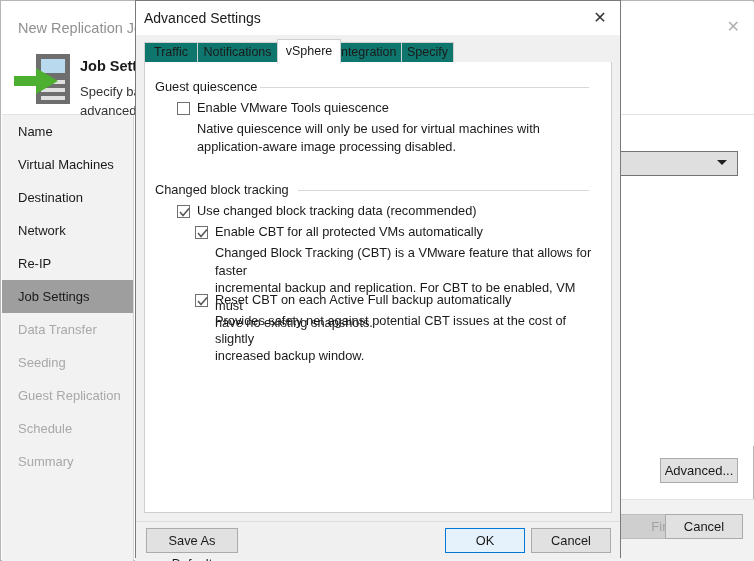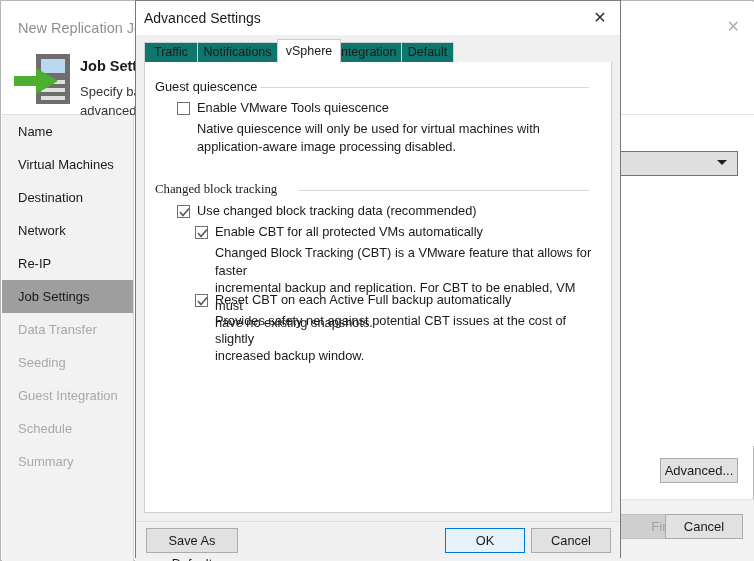--- a/index.html
+++ b/index.html
@@ -273,21 +273,21 @@
 
     <div class="wizard-sidebar" id="sidebar">
         <div class="side-item">Name</div>
         <div class="side-item">Virtual Machines</div>
         <div class="side-item">Destination</div>
         <div class="side-item">Network</div>
         <div class="side-item">Re-IP</div>
         <div class="side-item selected">Job Settings</div>
         <div class="side-item disabled">Data Transfer</div>
         <div class="side-item disabled">Seeding</div>
-        <div class="side-item disabled">Guest Integration</div>
+        <div class="side-item disabled">Guest Replication</div>
         <div class="side-item disabled">Schedule</div>
         <div class="side-item disabled">Summary</div>
       </div>
     <div class="wz-sidefiller"></div>
 
     <div class="wizard-content">
       <div class="wz-dropdown">
         <div class="wz-caret"></div>
       </div>
       <div class="wz-adv-btn">Advanced...</div>
@@ -305,35 +305,35 @@
       <div class="modal-title">Advanced Settings</div>
       <div class="modal-close">✕</div>
     </div>
 
     <div class="modal-body">
       <div class="tabstrip" id="tabstrip">
           <div class="tab" style="left: 0px; width: 54px;">Traffic</div>
           <div class="tab" style="left: 53px; width: 81px;">Notifications</div>
           <div class="tab active" style="left: 133px; width: 64px;">vSphere</div>
           <div class="tab" style="left: 188px; width: 70px;">Integration</div>
-          <div class="tab" style="left: 257px; width: 53px;">Default</div>
+          <div class="tab" style="left: 257px; width: 53px;">Specify</div>
         </div>
       <div class="tabline"></div>
       <div class="tabpanel" id="tabpanel">
           <div class="group-head" style="left: 10px; top: 17px;">Guest quiescence</div>
           <div class="group-rule" style="top: 25px; left: 114.8px; width: 329.2px;"></div>
           <div class="cbrow" style="left: 32px; top: 40px;">
             <div class="cbox"></div>
             <div class="cblabel">Enable VMware Tools quiescence</div>
           </div>
           <div class="desc" style="left: 52px; top: 58px; width: 406px;">
             <div>Native quiescence will only be used for virtual machines with</div>
             <div>application-aware image processing disabled.</div>
           </div>
-          <div class="group-head" style="left: 10px; top: 120px; font-family: Liberation Serif, serif;">Changed block tracking</div>
+          <div class="group-head" style="left: 10px; top: 120px;">Changed block tracking</div>
           <div class="group-rule" style="top: 128px; left: 152.6px; width: 291.4px;"></div>
           <div class="cbrow" style="left: 32px; top: 143px;">
             <div class="cbox">
               <svg width="11" height="11" viewBox="0 0 11 11">
                 <polyline points="1,5 4,8.6 10,1.4" fill="none" stroke="#5a5a5a" stroke-width="1.6"></polyline>
               </svg>
             </div>
             <div class="cblabel">Use changed block tracking data (recommended)</div>
           </div>
           <div class="cbrow" style="left: 50px; top: 164px;">

